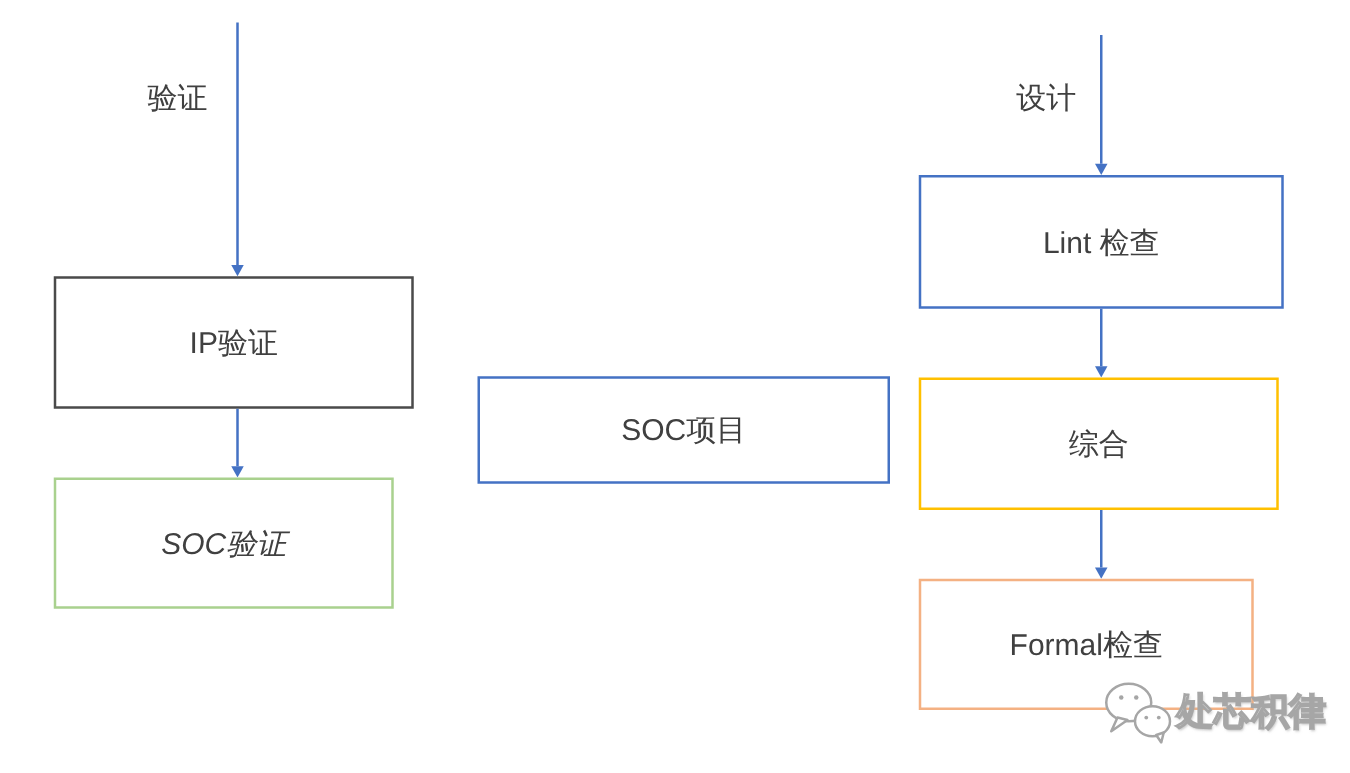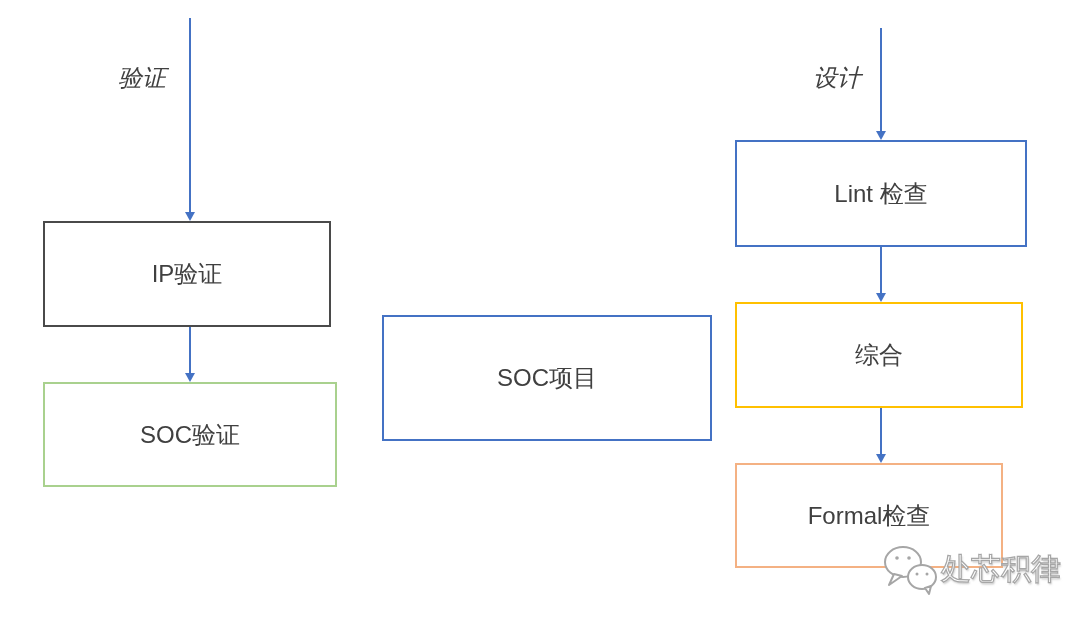--- a/index.html
+++ b/index.html
@@ -22,22 +22,22 @@
     box-sizing: border-box;
     border: 2px solid #888;
     background: #ffffff;
     display: flex;
     align-items: center;
     justify-content: center;
     font-size: 24px;
     color: var(--text, #404040);
   }
   #box-ip      { left: 43px;  top: 221px; width: 288px; height: 106px; border-color: var(--box-gray,   #4a4a4a); }
-  #box-socv    { left: 43px;  top: 382px; width: 294px; height: 105px; border-color: var(--box-green,  #a9d18e); }
-  #box-socp    { left: 382px; top: 301px; width: 330px; height: 126px; border-color: var(--box-blue,   #4472c4); margin-top: 14px; }
+  #box-socv    { left: 43px;  top: 382px; width: 272px; height: 105px; border-color: var(--box-green,  #a9d18e); font-style: italic; }
+  #box-socp    { left: 382px; top: 301px; width: 330px; height: 86px; border-color: var(--box-blue,   #4472c4); }
   #box-lint    { left: 735px; top: 140px; width: 292px; height: 107px; border-color: var(--box-blue,   #4472c4); }
   #box-synth   { left: 735px; top: 302px; width: 288px; height: 106px; border-color: var(--box-gold,   #ffc000); }
   #box-formal  { left: 735px; top: 463px; width: 268px; height: 105px; border-color: var(--box-orange, #f4b183); }
 
   
   .arrow {
     position: absolute;
     width: 2px;
     background: var(--arrow, #4472c4);
   }
@@ -57,21 +57,20 @@
   #arr-design       { left: 880px; top: 28px;  height: 103px; }
   #arr-lint-synth   { left: 880px; top: 247px; height: 46px;  }
   #arr-synth-formal { left: 880px; top: 408px; height: 46px;  }
 
   
   .flow-label {
     position: absolute;
     font-size: 24px;
     color: var(--text, #404040);
     white-space: nowrap;
-    font-style: italic;
   }
   #lbl-verify { left: 118px; top: 62px; }
   #lbl-design { left: 813px; top: 62px; text-align: center; }
 
   
   .watermark {
     position: absolute;
     left: 881px;
     top: 543px;
     display: flex;
@@ -80,21 +79,21 @@
   }
   .wm-shape {
     fill: #ffffff;
     stroke: var(--watermark-outline, #a6a6a6);
     stroke-width: 2;
     stroke-linejoin: round;
   }
   .wm-eye { fill: var(--watermark-outline, #a6a6a6); stroke: none; }
   .watermark-text {
     font-size: 30px;
-    font-weight: normal;
+    font-weight: bold;
     letter-spacing: 0px;
     color: #ffffff;
     -webkit-text-stroke: 1.2px var(--watermark-outline, #a6a6a6);
     text-shadow: 1px 2px 2px rgba(170,170,170,0.65);
     white-space: nowrap;
   }
 </style>
 </head>
 <body>
 

